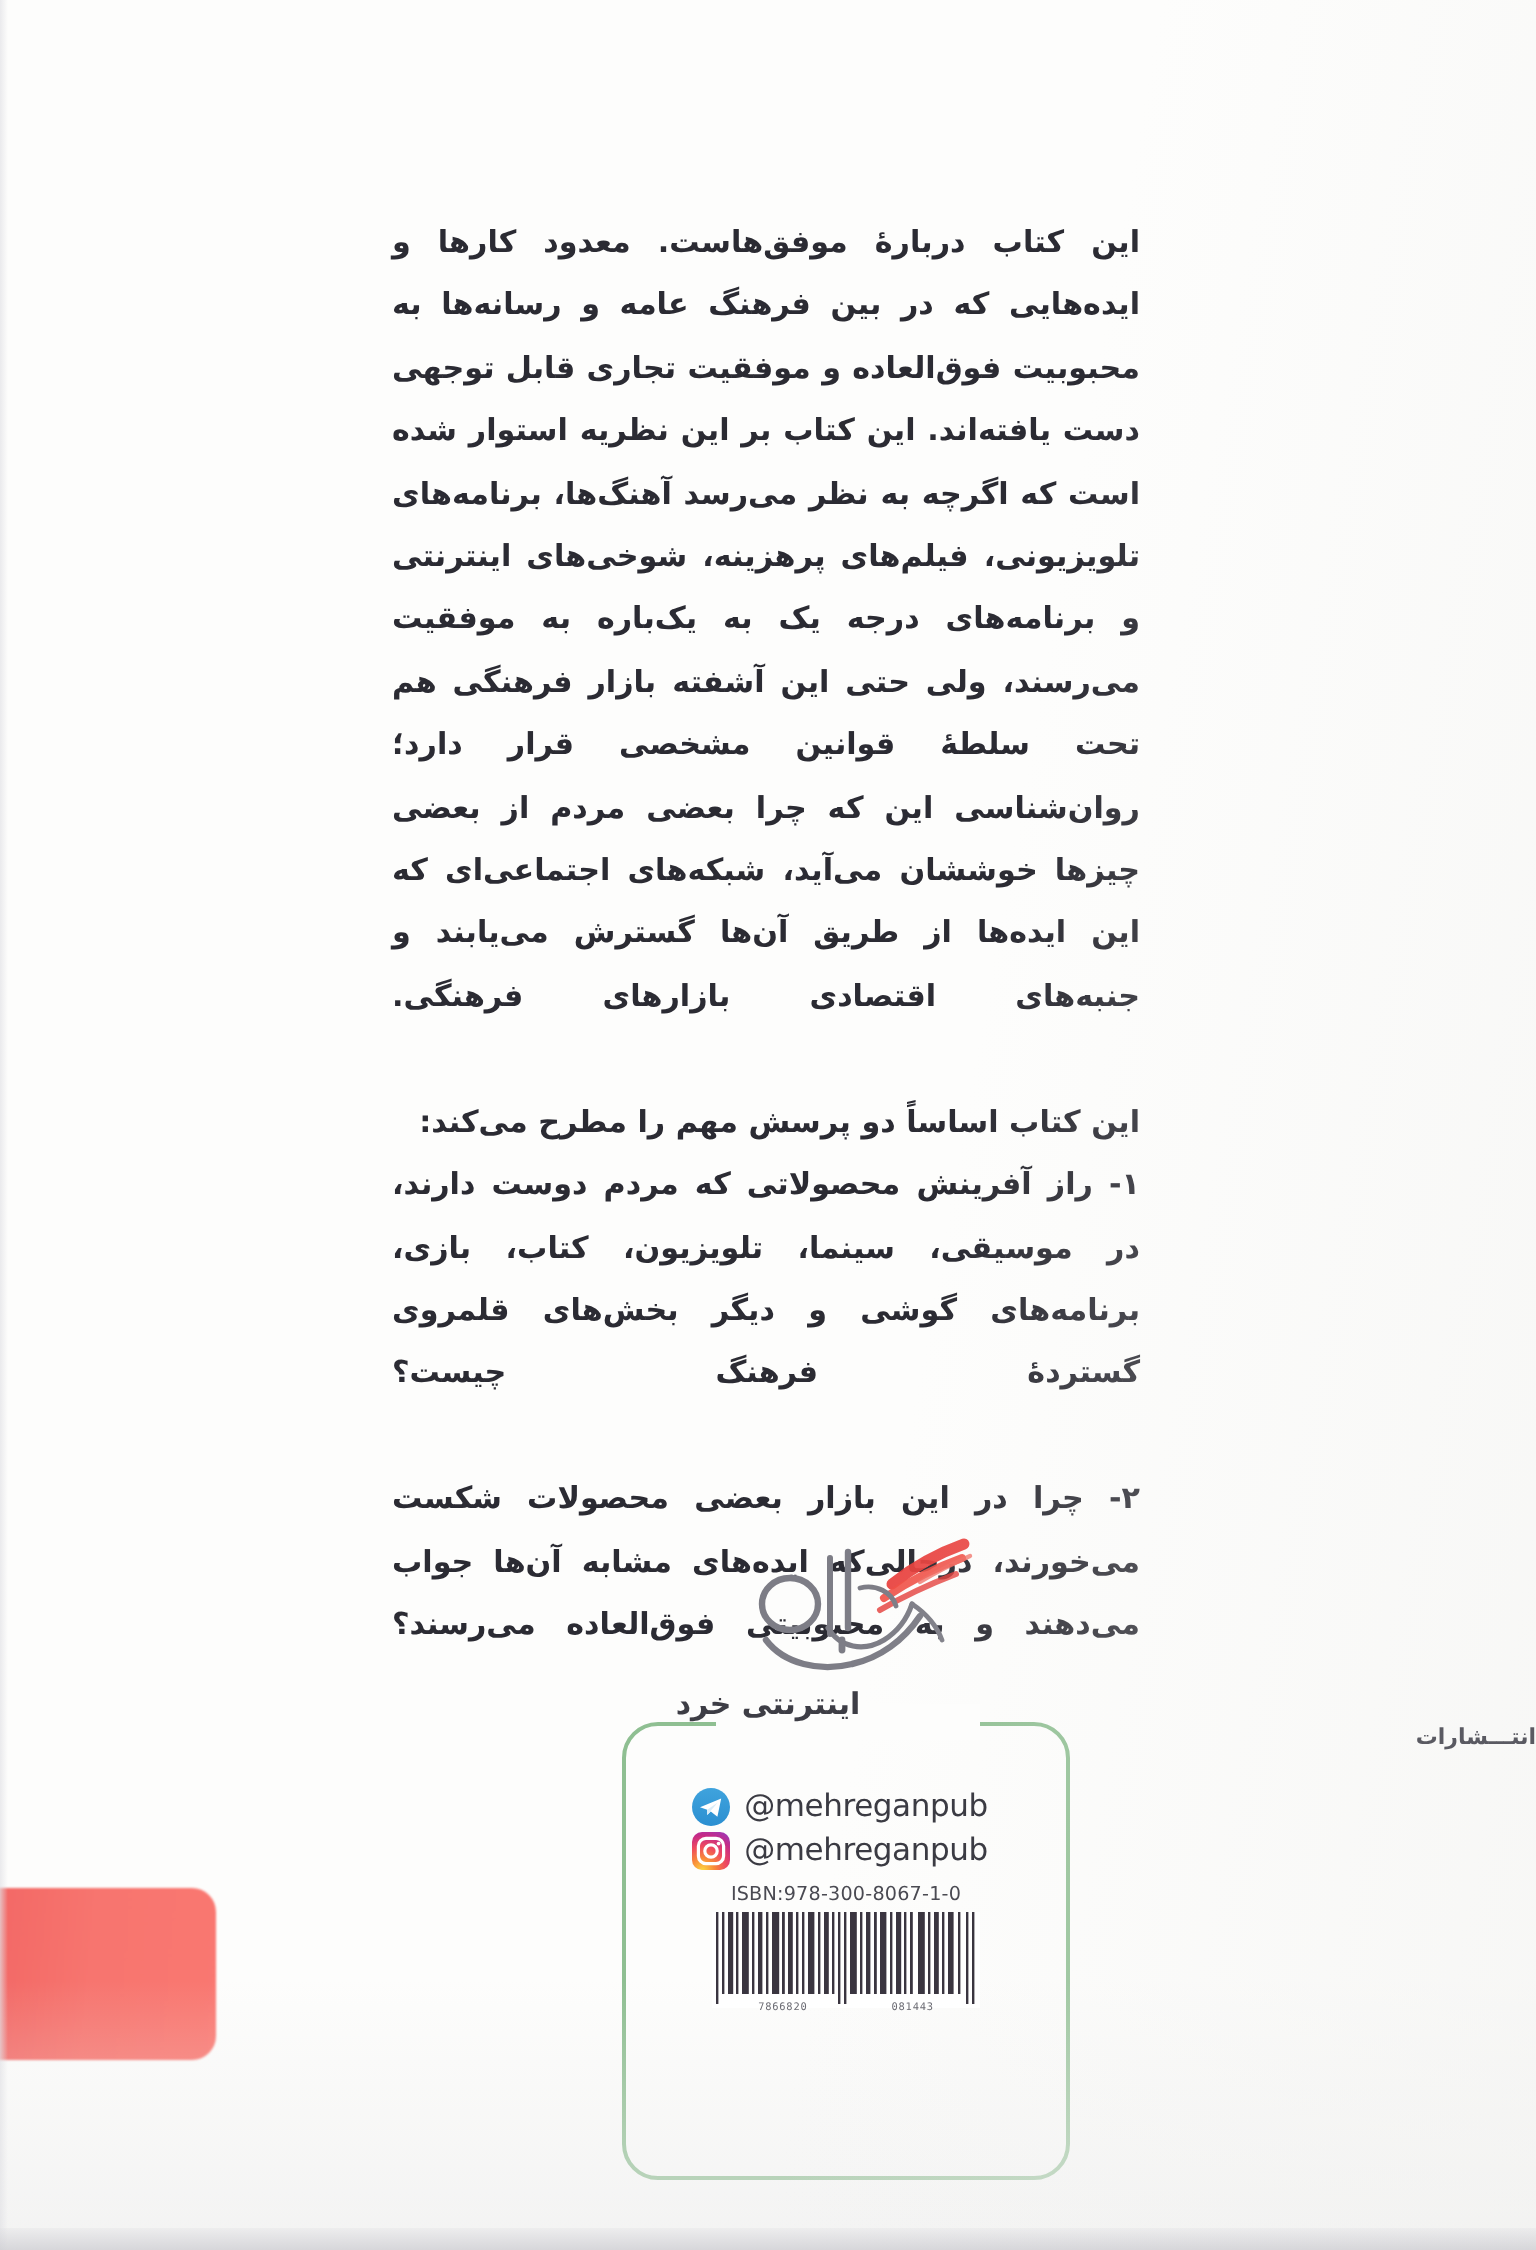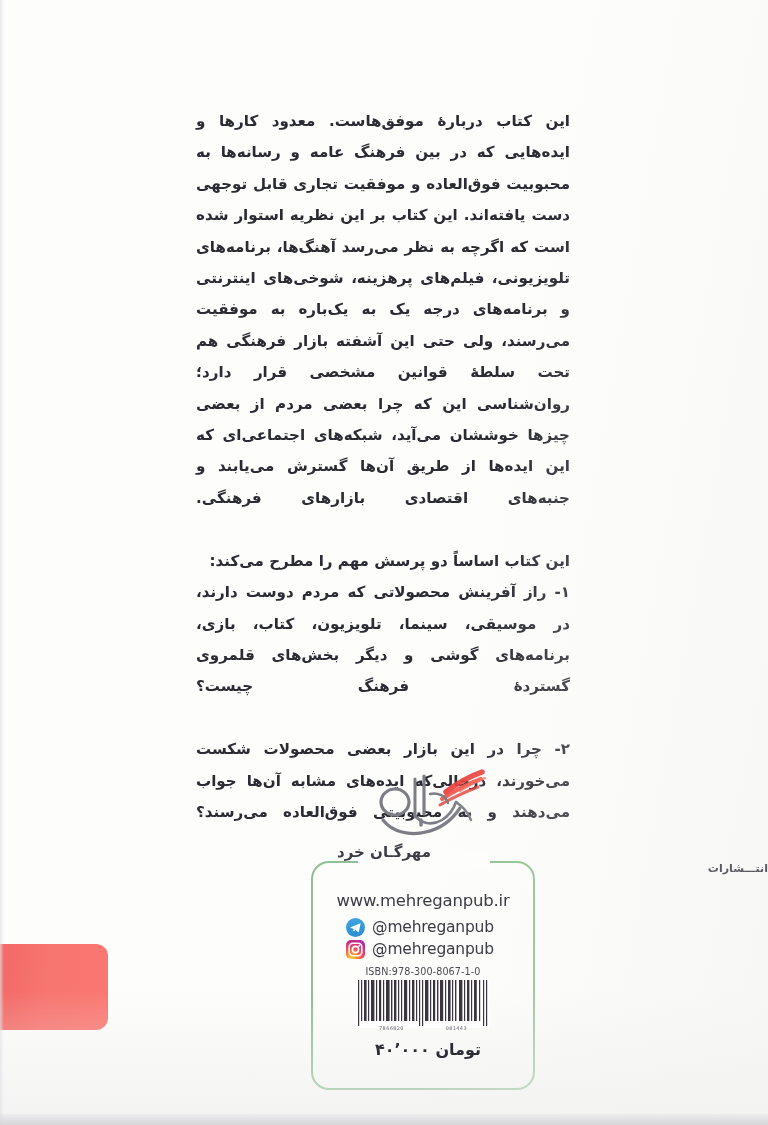--- a/index.html
+++ b/index.html
@@ -283,29 +283,28 @@
 
         <path d="M53 58 L53 63" stroke-width="3.4"></path>
 
         <path d="M62 32 C70 30, 78 34, 80 41" stroke-width="2.4"></path>
       </g>
     </svg>
   </div>
 
   <div id="info-box-notch"></div>
   <div id="logo-words">
-    <span class="brand">مهرگـان خرد</span>
+    <span class="brand">اینترنتی خرد</span>
     <span class="sub">انتـــشارات</span>
   </div>
 
   <div id="info-box"></div>
 
   <div id="info-content">
 
-    <div id="website">www.mehreganpub.ir</div>
 
     <div class="social-row">
       <span class="social-icon telegram">
         <svg viewBox="0 0 19 19" width="19" height="19" aria-hidden="true">
           <path d="M4 9.6 L14.6 5.2 L12.7 14.4 L9.4 11.8 L7.6 13.5 L7.6 10.9 Z" fill="#ffffff"></path>
           <path d="M7.6 10.9 L12.9 7.3 L7.6 13.5 Z" fill="#d9ecf8"></path>
         </svg>
       </span>
       <span class="social-handle">@mehreganpub</span>
     </div>
@@ -364,24 +363,20 @@
           <rect x="127" y="0" width="1.2" height="46"></rect>
           <rect x="130" y="0" width="1.2" height="46"></rect>
         </g>
       </svg>
     </div>
     <div id="barcode-digits">
       <span>7866820</span>
       <span>081443</span>
     </div>
 
-    <div id="price">
-      <span class="currency">تومان</span>
-      <span class="amount">۴۰٬۰۰۰</span>
-    </div>
 
   </div>
 
   <div id="paper-tint"></div>
   <div id="left-edge"></div>
   <div id="bottom-edge"></div>
 
 </div>
 
 </body></html>

